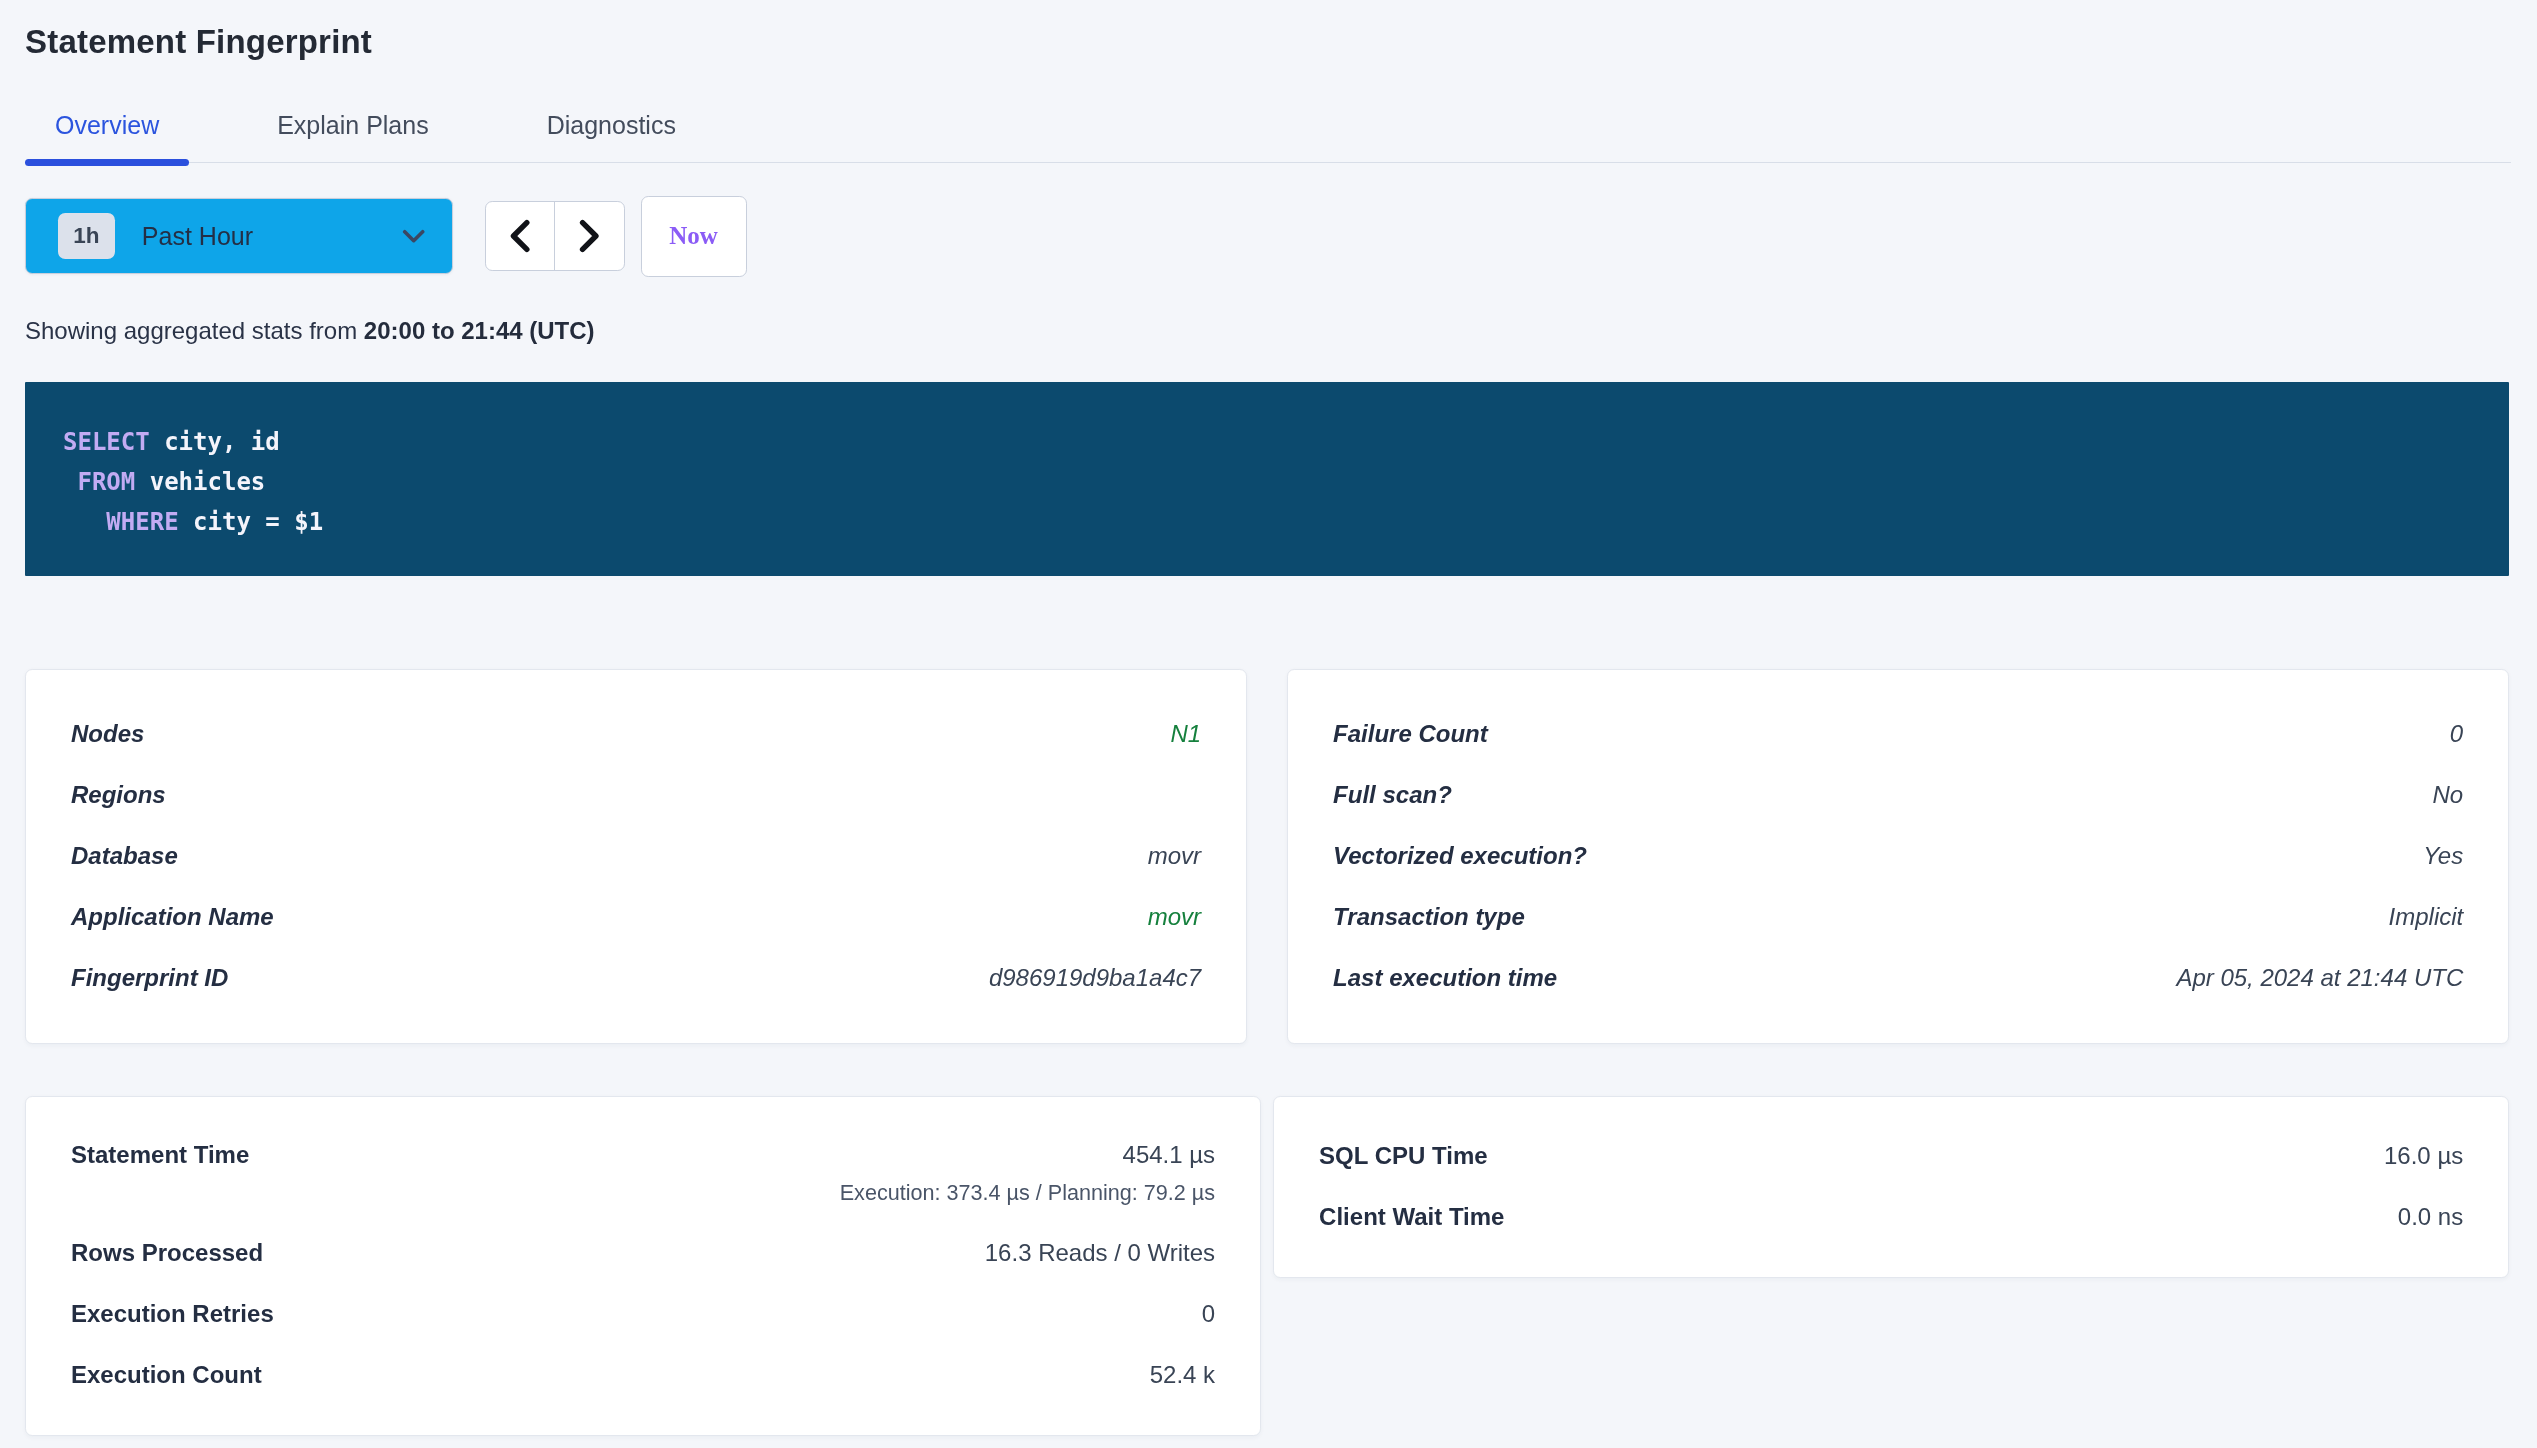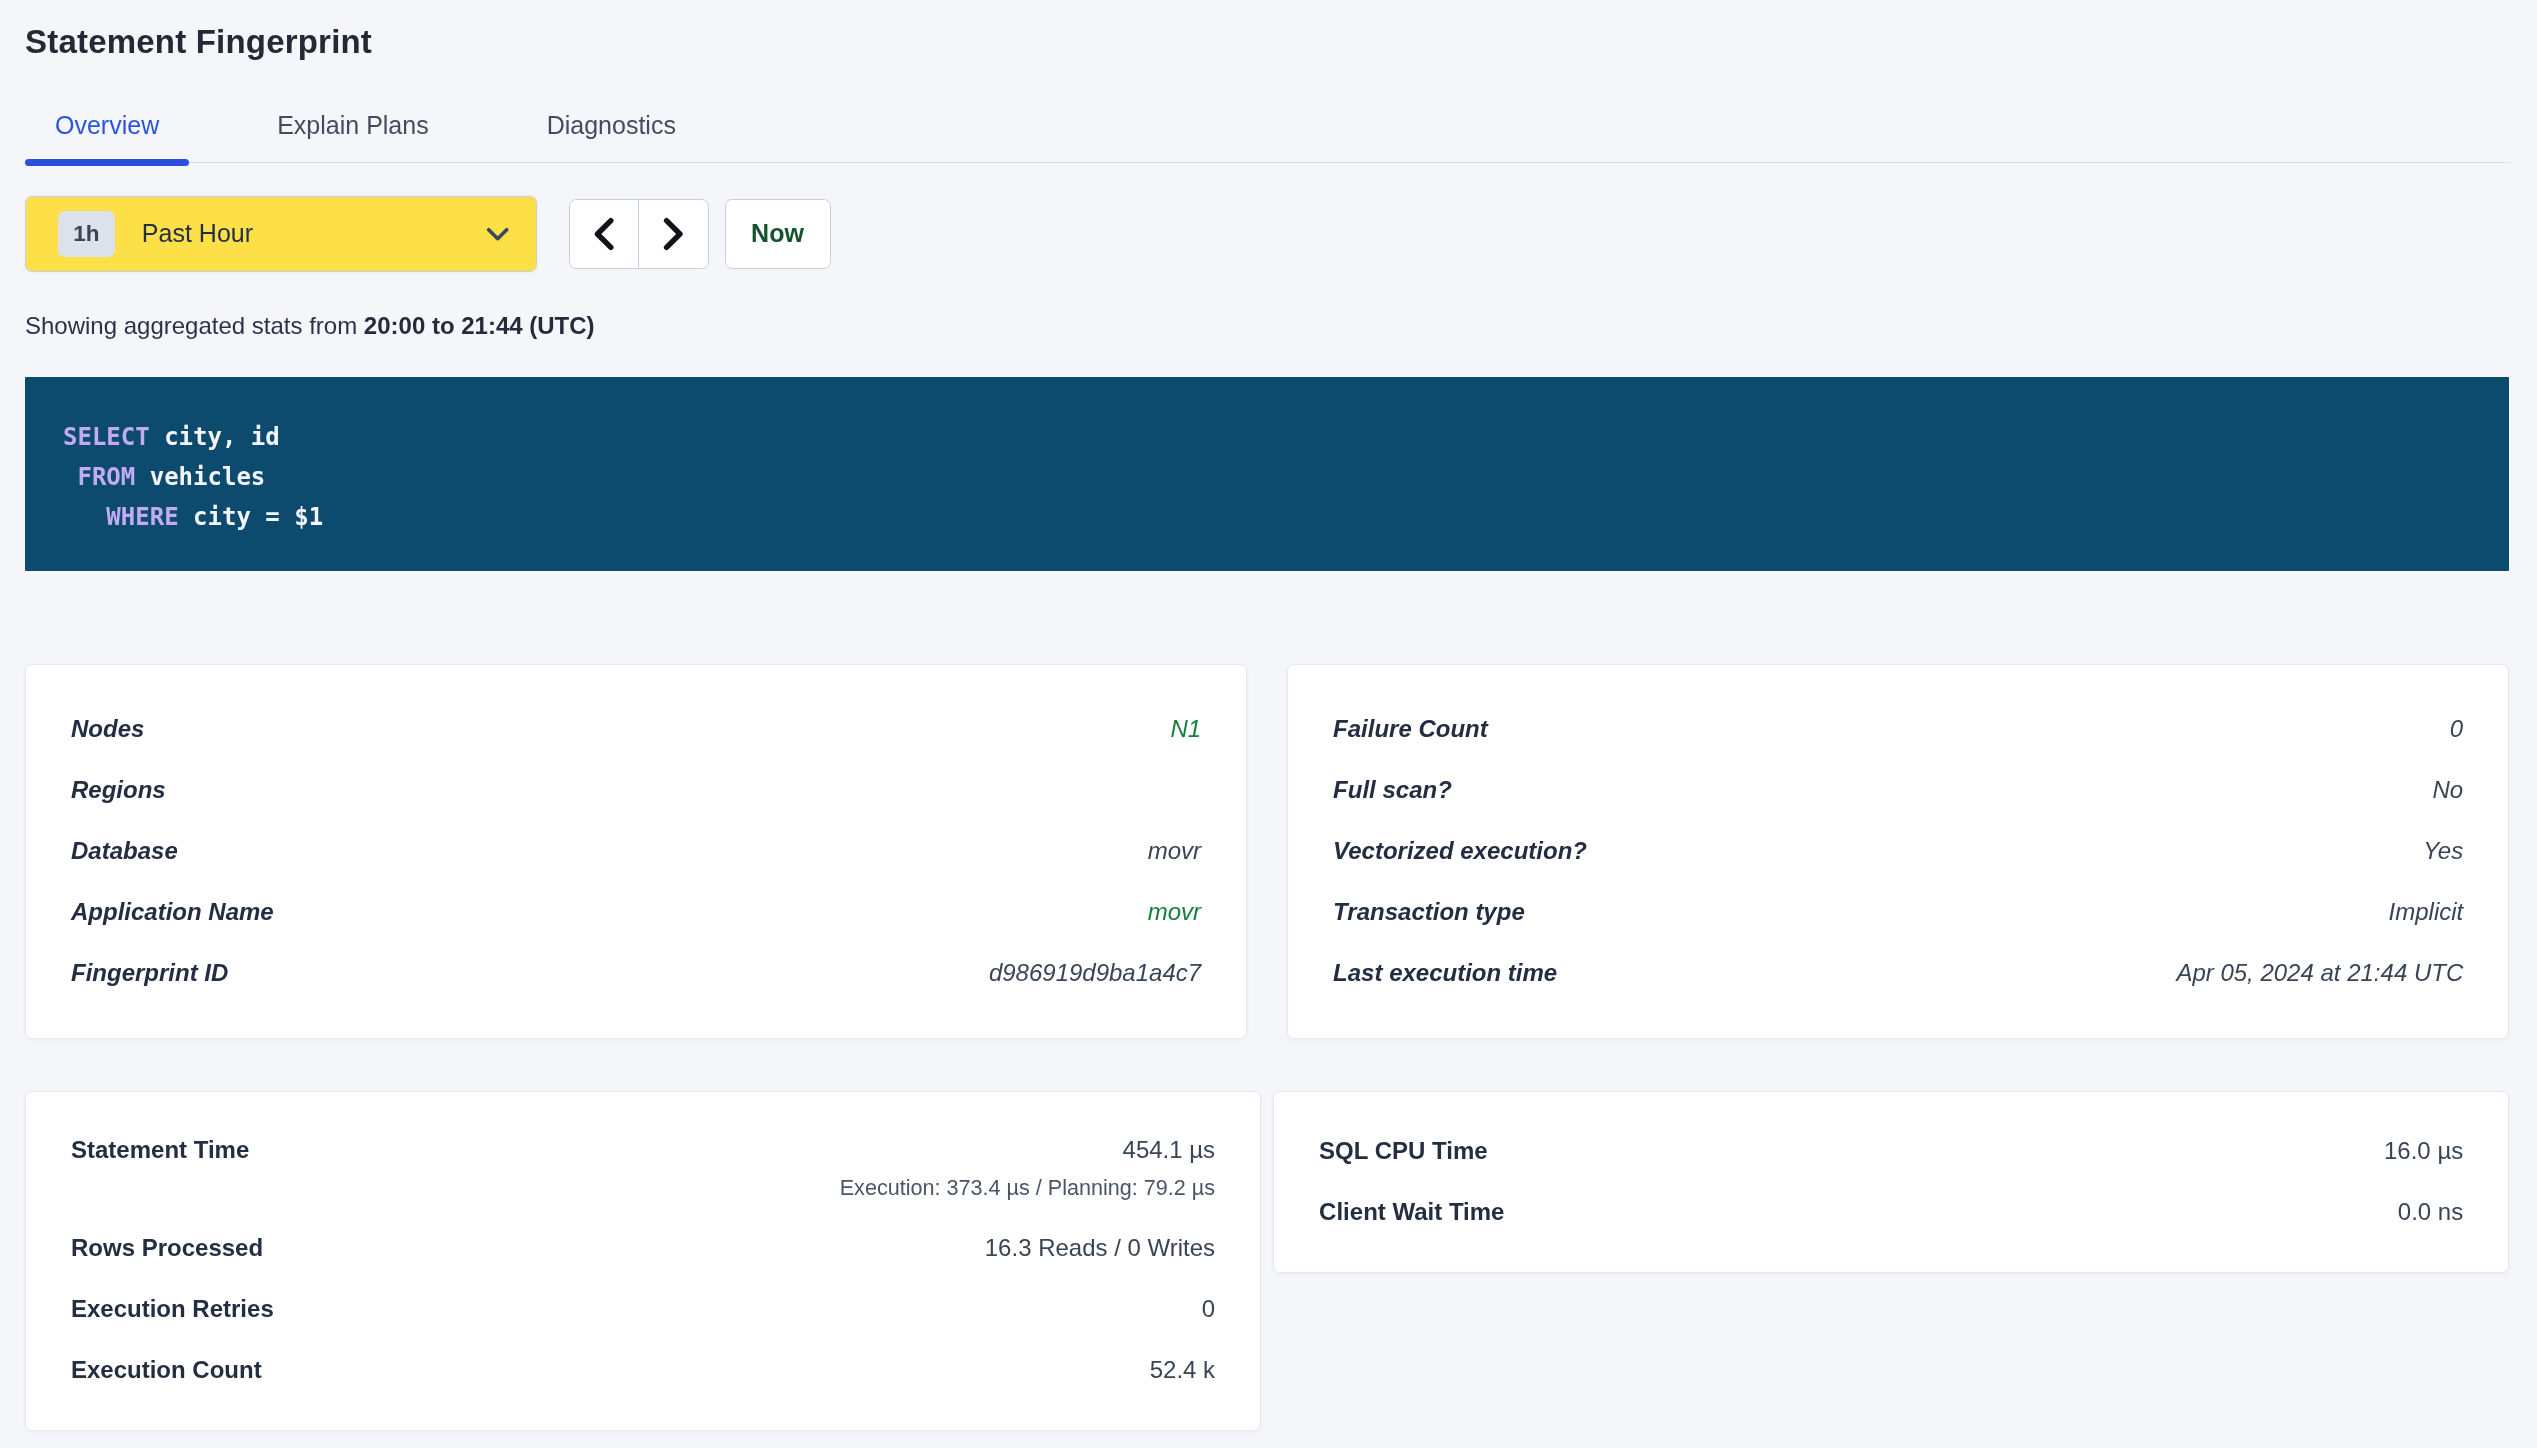--- a/index.html
+++ b/index.html
@@ -40,22 +40,22 @@
     position: absolute;
     left: 0; right: 0; bottom: -4.5px;
     height: 7.2px;
     border-radius: 3.6px;
     background: #2b50dd;
   }
 
   
   .controls { margin-top: 33px; display: flex; align-items: center; }
   .time-picker {
-    width: 512px; height: 76px;
-    background: #fde047;
+    width: 428px; height: 76px;
+    background: #0ea5e9;
     border: 0.9px solid #c8cfdc;
     border-radius: 7.2px;
     display: flex; align-items: center;
     padding: 0 27px 0 32px;
     box-shadow: 0 0.9px 2.7px rgba(20,30,60,.05);
     cursor: pointer;
   }
   .badge-1h {
     background: #dce1eb;
     color: #394455;
@@ -80,27 +80,27 @@
     flex: 1;
     display: flex; align-items: center; justify-content: center;
     cursor: pointer;
     background: transparent;
     border: none;
   }
   .range-nav .nav-btn:first-child { border-right: 0.9px solid #c8cfdc; }
 
   .now-btn {
     margin-left: 16px;
-    width: 106px; height: 70px;
+    width: 106px; height: 81px;
     background: #ffffff;
     border: 0.9px solid #c8cfdc;
     border-radius: 7.2px;
-    font-family: Liberation Sans, sans-serif;
+    font-family: Liberation Serif, serif;
     font-size: 25px; font-weight: 700;
-    color: #14532d;
+    color: #8b5cf6;
     display: flex; align-items: center; justify-content: center;
     cursor: pointer;
   }
 
   .agg-note { margin-top: 40px; font-size: 24px; color: #2a3347; }
   .agg-note b { font-weight: 700; color: #242c3c; }
 
   
   .sql-box {
     margin-top: 37px;

